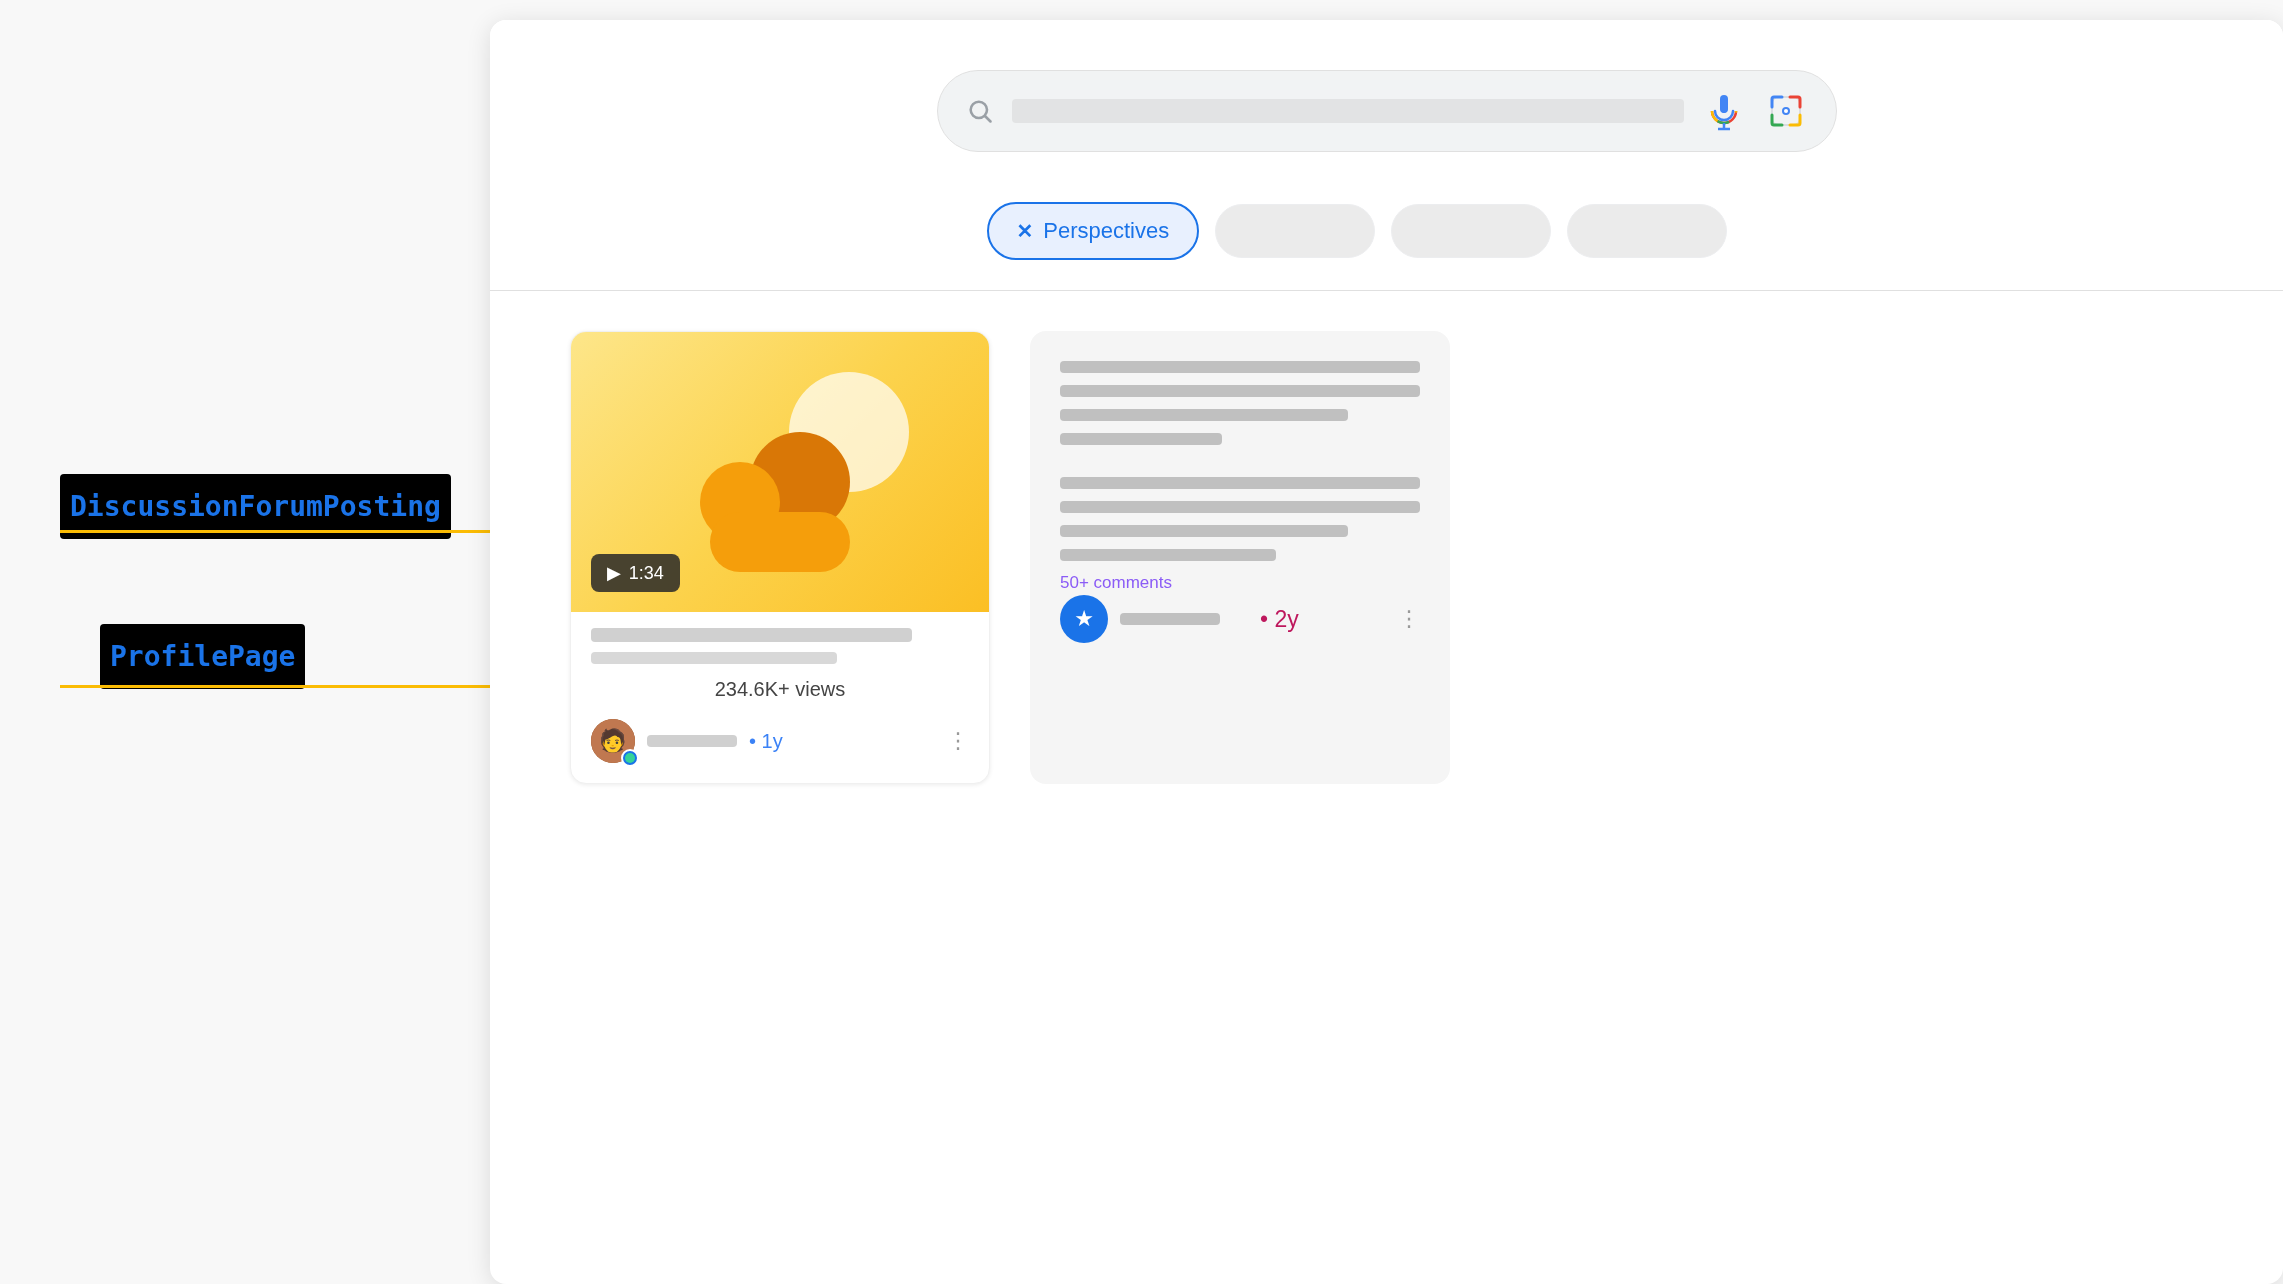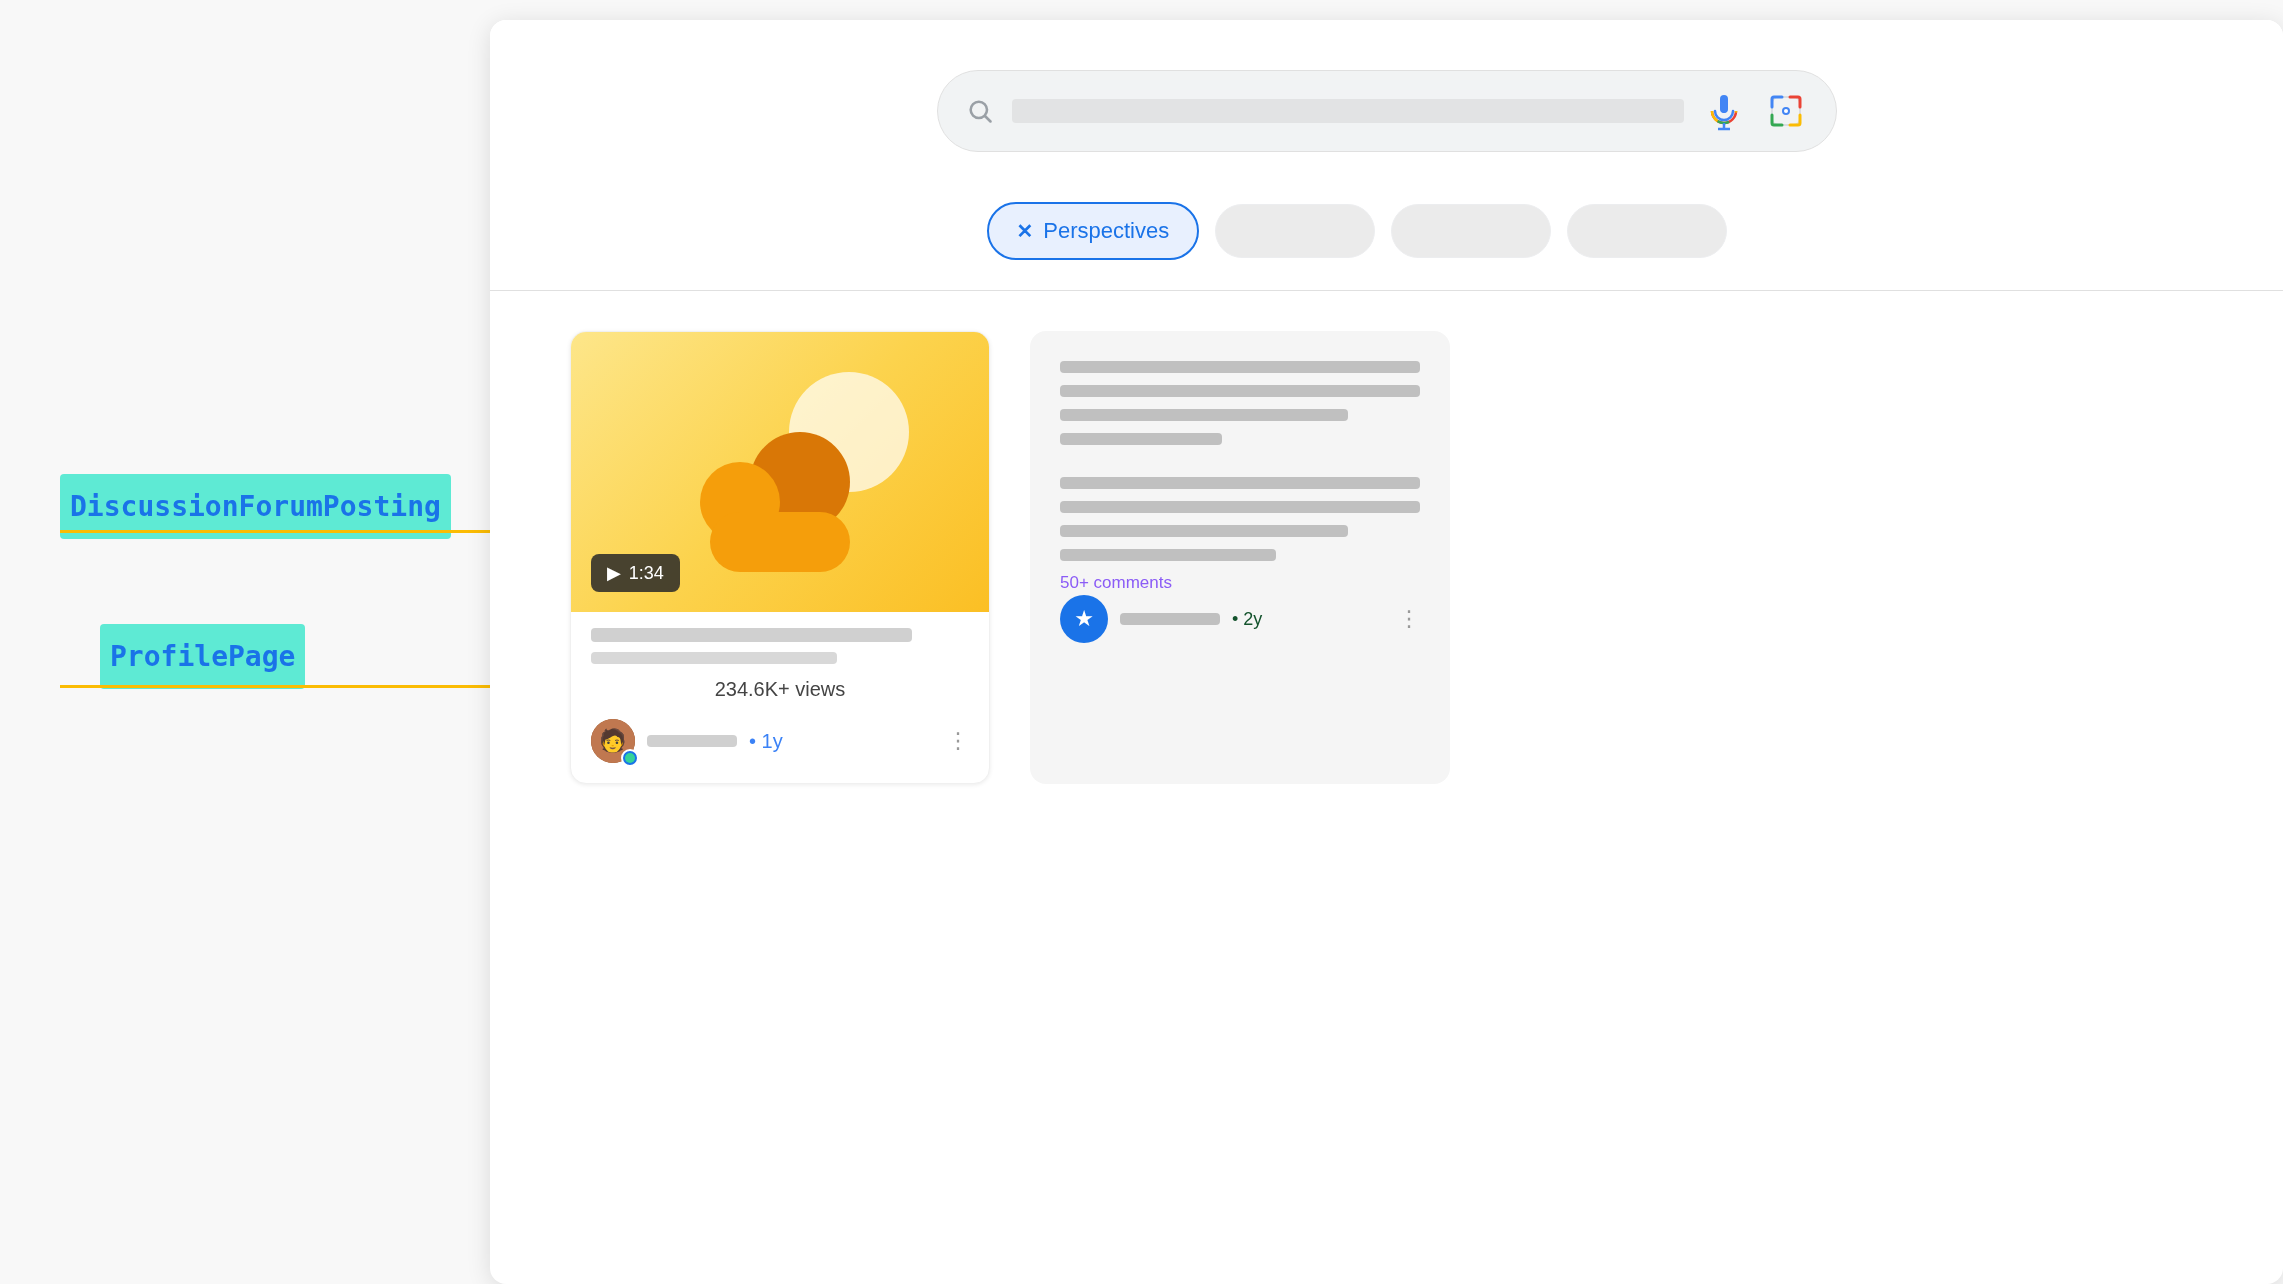--- a/index.html
+++ b/index.html
@@ -32,21 +32,21 @@
       top: 640px;
       left: 60px;
       margin-left: 40px;
     }
 
     .label-text {
       font-size: 28px;
       font-weight: 700;
       color: #1a73e8;
       font-family: monospace;
-      background: #5eead4;
+      background: #000000;
       padding: 16px 10px;
       border-radius: 4px;
     }
 
     .yellow-line-discussion {
       position: absolute;
       top: 530px;
       left: 60px;
       width: 870px;
       height: 3px;
@@ -411,22 +411,23 @@
     }
 
     .article-name-bar {
       height: 12px;
       background: #c0c0c0;
       border-radius: 4px;
       width: 100px;
     }
 
     .article-time {
-      font-size: 18px;
-      color: #14532d;
+      font-size: 23px;
+      color: #be185d;
+      margin-left: 28px;
     }
 
   </style>
 </head>
 <body>
 
 <div class="left-labels">
   <div class="label-discussion">
     <span class="label-text">DiscussionForumPosting</span>
   </div>

